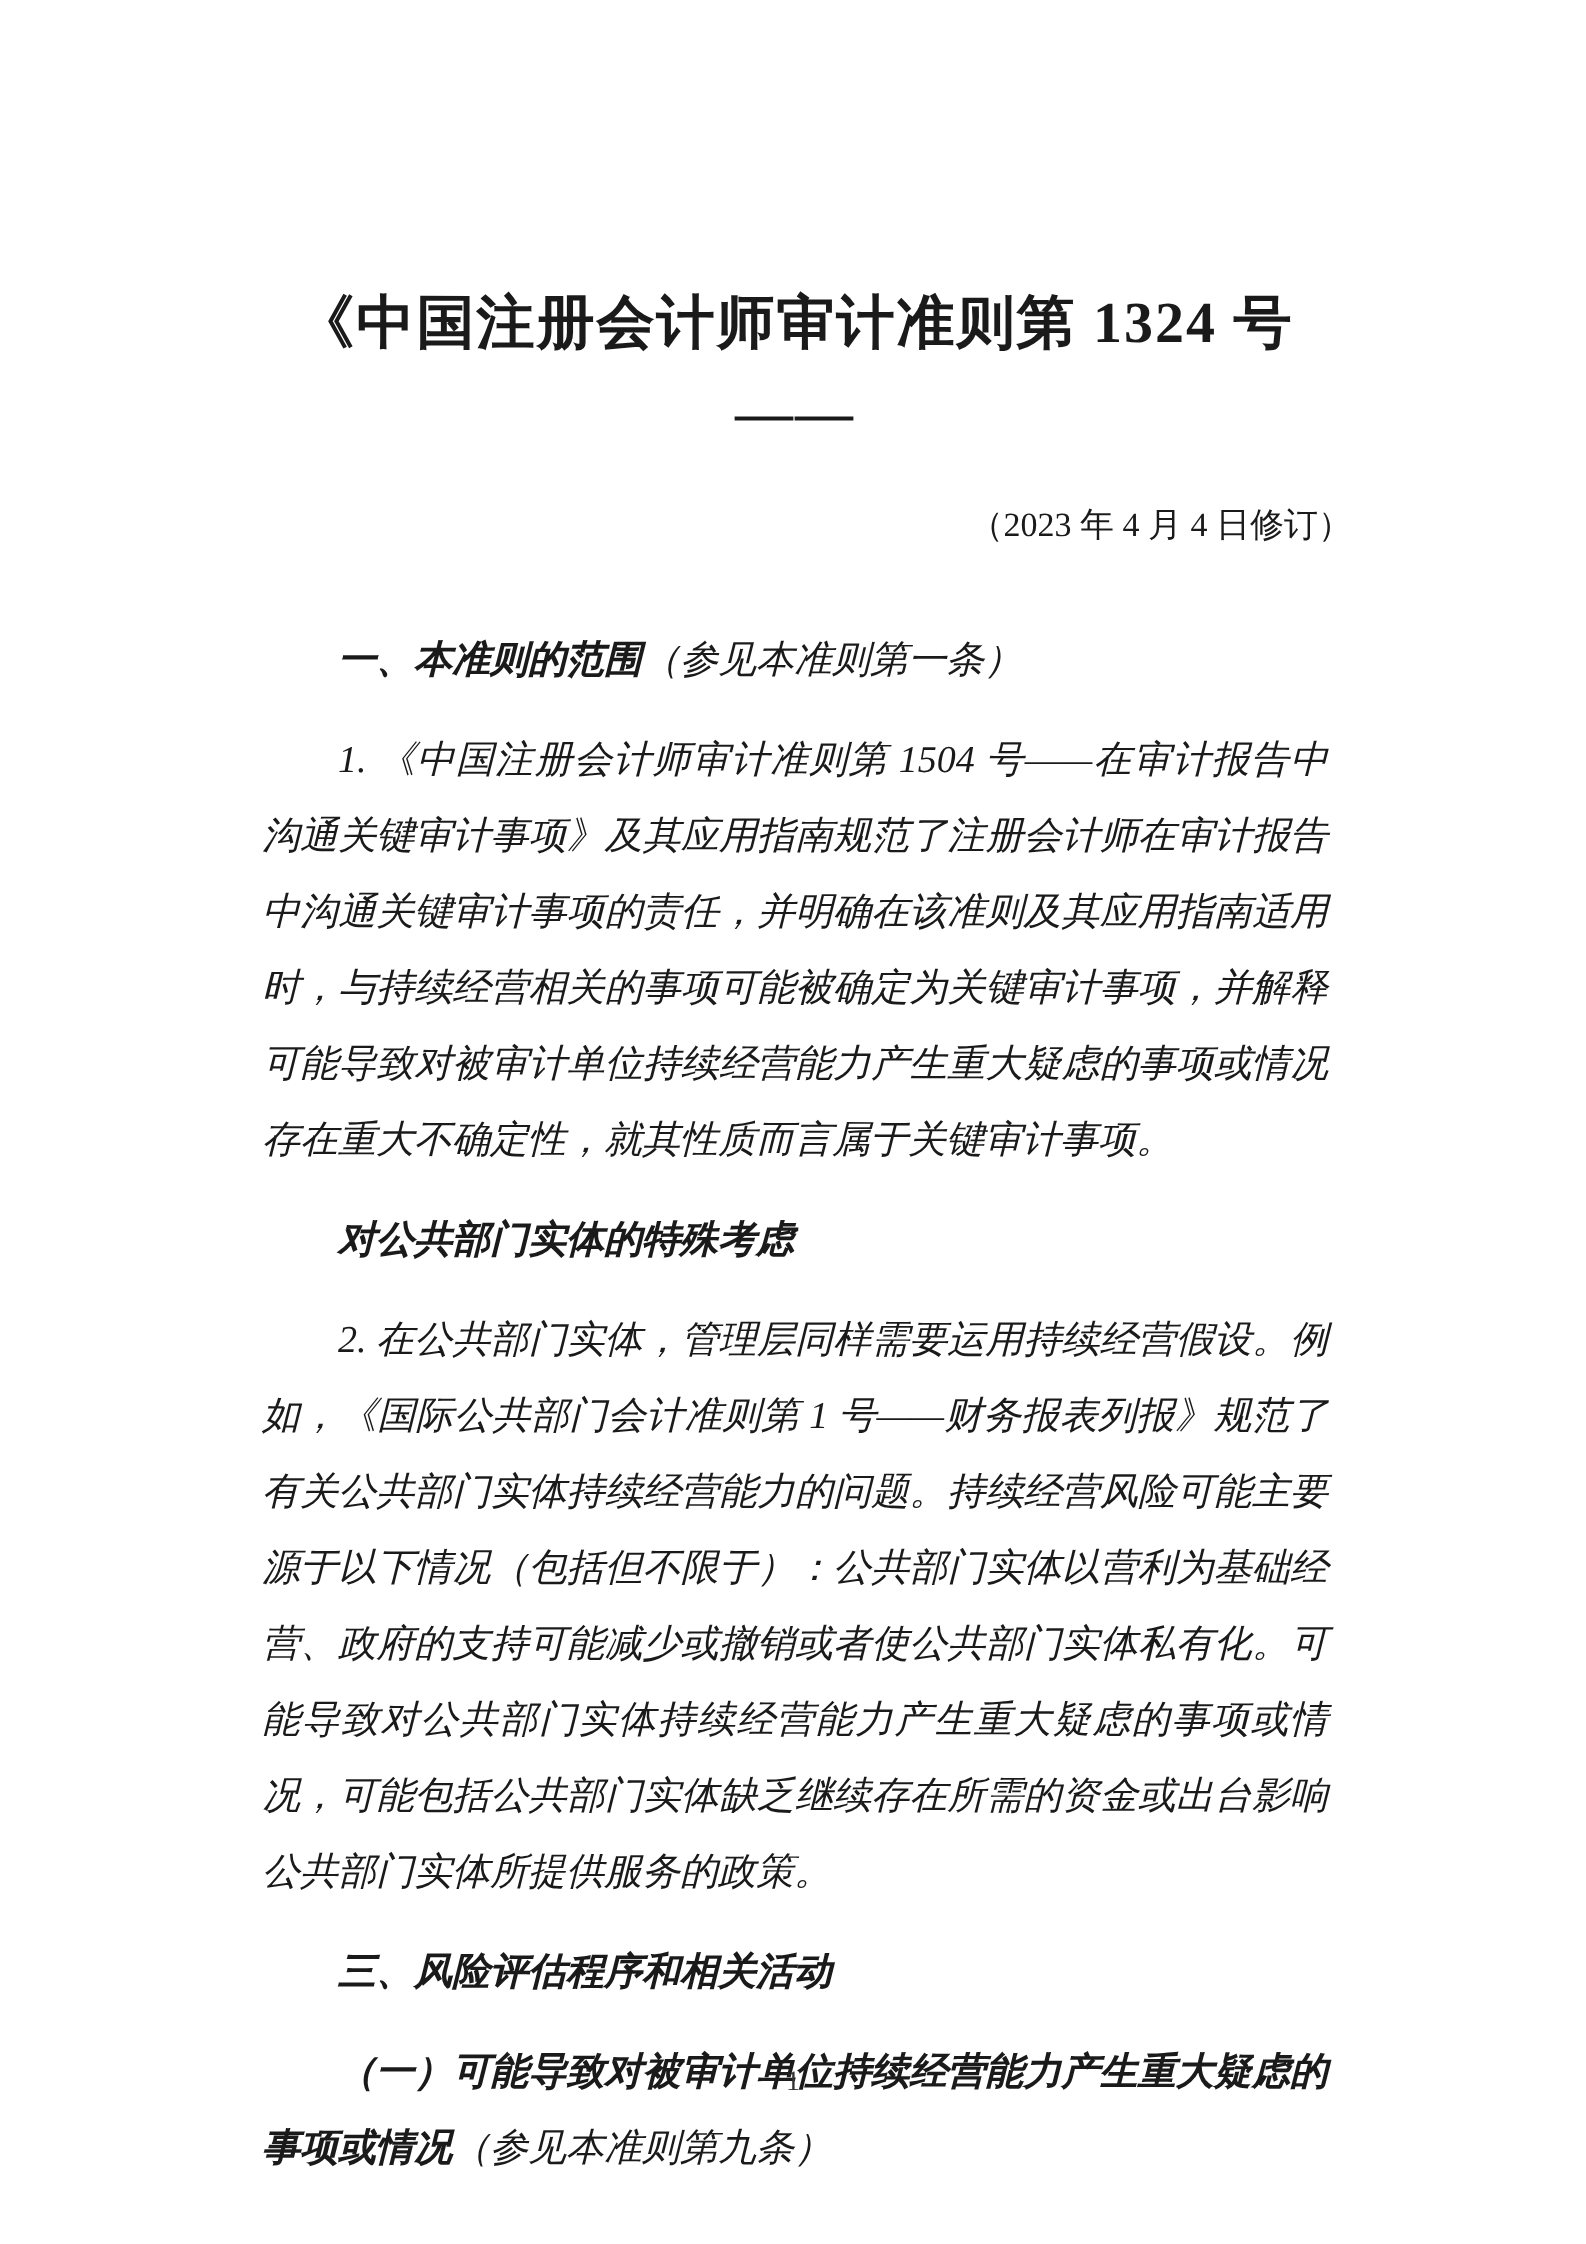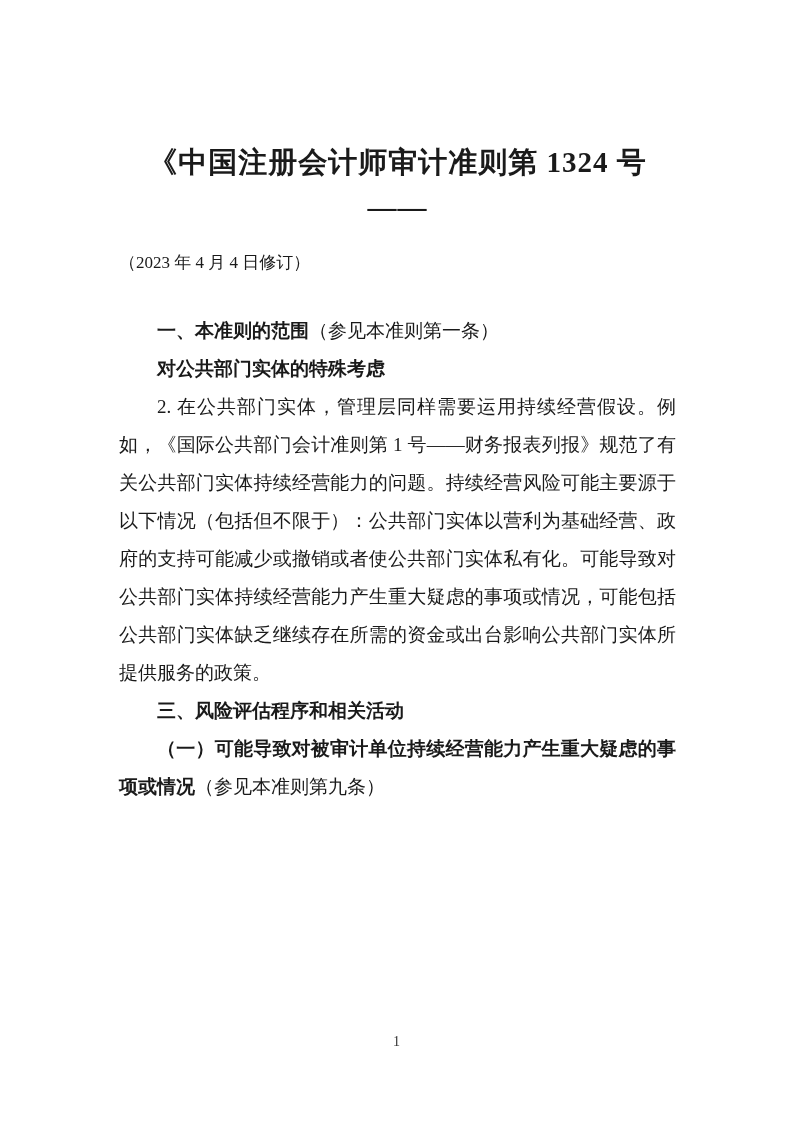--- a/index.html
+++ b/index.html
@@ -23,34 +23,35 @@
   .doc-title {
     margin-top: 140px;
     text-align: center;
     font-weight: 700;
     font-size: 29px;
     line-height: 45px;
     letter-spacing: 1px;
   }
   .doc-subtitle {
     margin-top: 20px;
-    text-align: left;
+    text-align: right;
     font-size: 17px;
     line-height: 26px;
   }
   .body-blocks {
     margin-top: 36px;
   }
   .block {
-    margin: 0;
+    margin: 12px;
     font-size: 19px;
     line-height: 38px;
     text-align: justify;
     text-indent: 2em;
     word-break: break-all;
+    font-style: italic;
   }
   .bold {
     font-weight: 700;
   }
   .page-number {
     position: absolute;
     top: 1034px;
     left: 0;
     width: 100%;
     text-align: center;
@@ -67,20 +68,21 @@
     <div class="doc-title">
       <div>《中国注册会计师审计准则第 1324 号——</div>
     </div>
 
     <div class="doc-subtitle">（2023 年 4 月 4 日修订）</div>
 
     <div class="body-blocks">
 
       <p class="block"><span class="bold">一、本准则的范围</span><span>（参见本准则第一条）</span></p>
 
+      <p class="block">1. 《中国注册会计师审计准则第 1504 号——在审计报告中沟通关键审计事项》及其应用指南规范了注册会计师在审计报告中沟通关键审计事项的责任，并明确在该准则及其应用指南适用时，与持续经营相关的事项可能被确定为关键审计事项，并解释可能导致对被审计单位持续经营能力产生重大疑虑的事项或情况存在重大不确定性，就其性质而言属于关键审计事项。</p>
 
 
       <p class="block bold">对公共部门实体的特殊考虑</p>
 
       <p class="block">2. 在公共部门实体，管理层同样需要运用持续经营假设。例如，《国际公共部门会计准则第 1 号——财务报表列报》规范了有关公共部门实体持续经营能力的问题。持续经营风险可能主要源于以下情况（包括但不限于）：公共部门实体以营利为基础经营、政府的支持可能减少或撤销或者使公共部门实体私有化。可能导致对公共部门实体持续经营能力产生重大疑虑的事项或情况，可能包括公共部门实体缺乏继续存在所需的资金或出台影响公共部门实体所提供服务的政策。</p>
 
       <p class="block bold">三、风险评估程序和相关活动</p>
 
       <p class="block"><span class="bold">（一）可能导致对被审计单位持续经营能力产生重大疑虑的事项或情况</span><span>（参见本准则第九条）</span></p>
 

